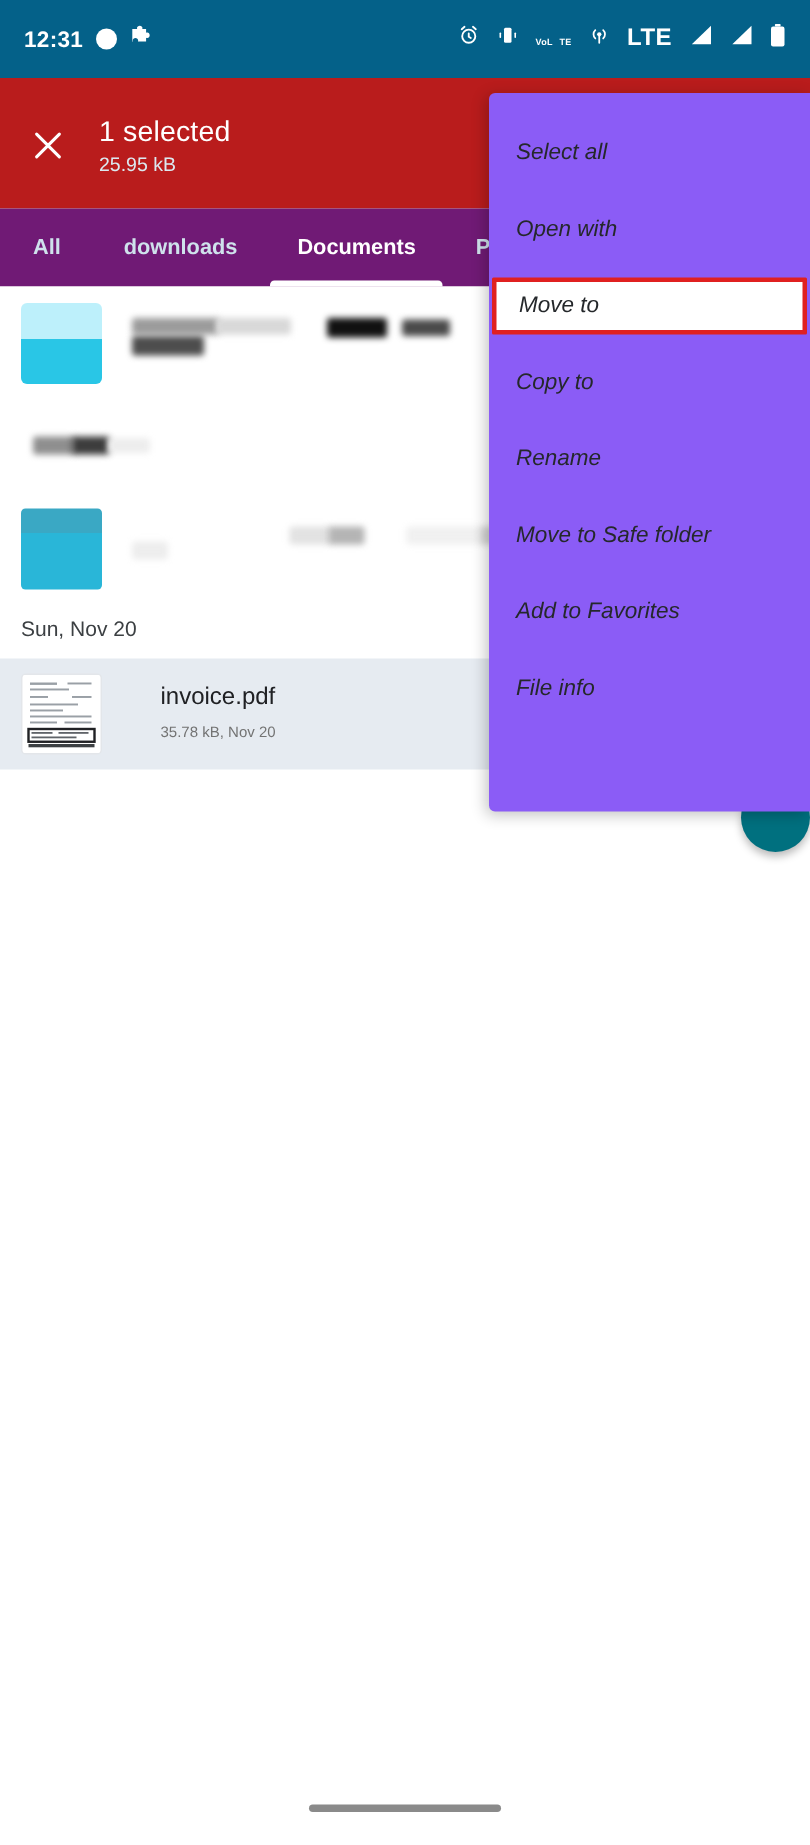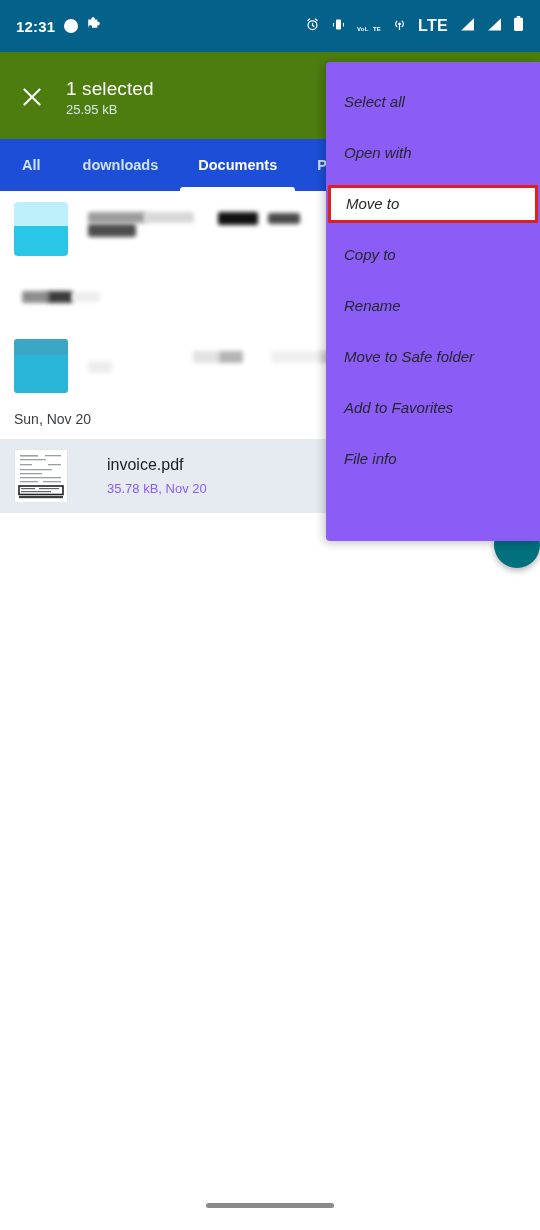--- a/index.html
+++ b/index.html
@@ -33,38 +33,38 @@
   .sb-lte { font-size: 16px; font-weight: 700; letter-spacing: .3px; line-height: 1; }
   .sb-volte {
     font-size: 6px; font-weight: 700; line-height: 6px;
     text-align: center; letter-spacing: .2px;
   }
 
   
   .appbar {
     position: absolute; top: 52px; left: 0;
     width: 540px; height: 87px;
-    background: #4d7c0f;
+    background: #b91c1c;
     display: flex; align-items: flex-start;
     padding-top: 18px;
   }
   .close-btn {
     width: 58px; height: 58px;
     display: flex; align-items: center; justify-content: center;
     margin-left: 3px;
   }
   .sel-block { margin-left: 5px; padding-top: 7px; }
   .sel-title { color: #ffffff; font-size: 19px; line-height: 23px; letter-spacing: .1px; }
   .sel-sub { color: #dce9f0; font-size: 13px; line-height: 18px; margin-top: 1px; }
 
   
   .tabbar {
     position: absolute; top: 139px; left: 0;
     width: 540px; height: 52px;
-    background: #1d4ed8;
+    background: #701a75;
     display: flex; align-items: center;
   }
   .tab {
     position: relative;
     height: 52px;
     display: flex; align-items: center; justify-content: center;
     color: #cfe2ec;
     font-size: 14.5px;
     font-weight: 700;
     padding: 0 20px;
@@ -98,21 +98,21 @@
   }
   .row.selected { background: #e6ebf1; }
   .thumb {
     width: 54px; height: 54px; flex: 0 0 54px;
     border-radius: 3px; overflow: hidden;
     display: flex; align-items: center; justify-content: center;
   }
   .thumb.doc { background: #ffffff; border: 1px solid #e3e6ea; }
   .row-text { margin-left: 20px; }
   .row-name { font-size: 16px; color: #202124; line-height: 22px; }
-  .row-meta { font-size: 13px; color: #8b5cf6; line-height: 19px; margin-top: 3px; }
+  .row-meta { font-size: 10px; color: #737373; line-height: 19px; margin-top: 3px; }
 
   
   .redact { position: absolute; border-radius: 2px; filter: blur(2.2px); }
 
   
   .fab {
     position: absolute;
     left: 494px; top: 522px;
     width: 46px; height: 46px;
     border-radius: 50%;

